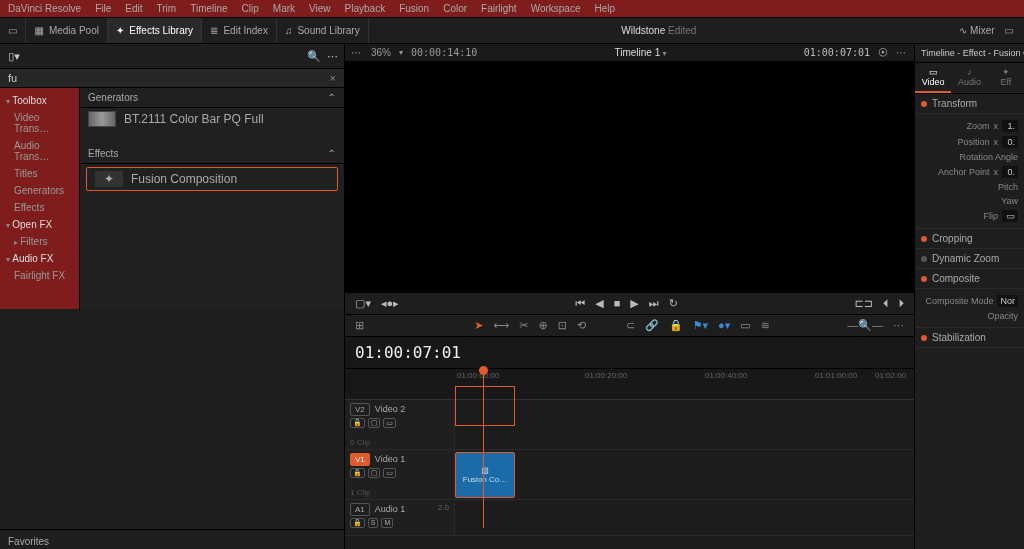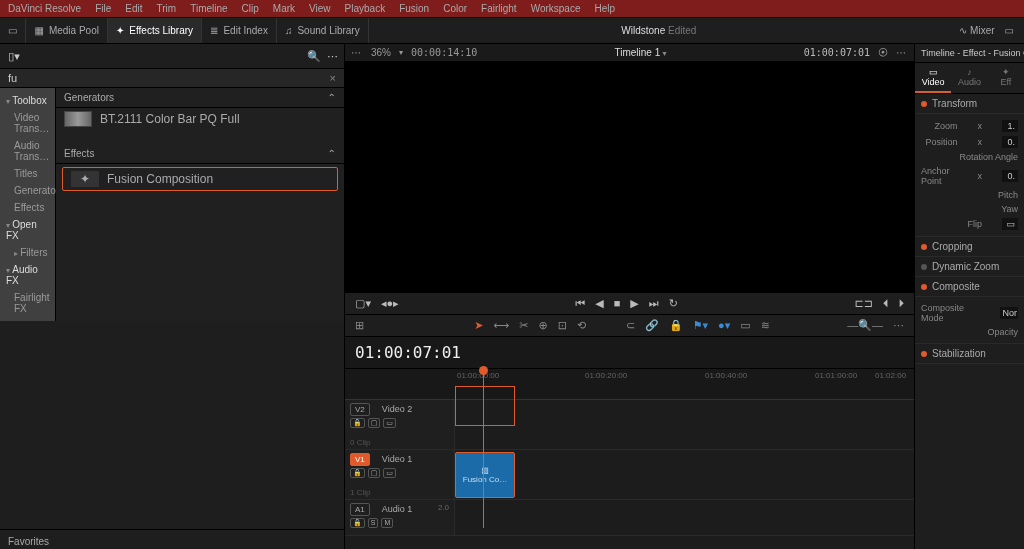--- a/index.html
+++ b/index.html
@@ -13,21 +13,21 @@
 .toolbar .r { display:flex; align-items:center; gap:10px; padding:0 10px; color:#aaa; }
 .main { display:grid; grid-template-columns:345px 570px 109px; height:calc(100% - 40px); }
 .left { display:flex; flex-direction:column; background:#1e1e1e; border-right:1px solid #000; }
 .searchrow { display:flex; align-items:center; padding:4px 6px; gap:6px; border-bottom:1px solid #000; }
 .searchrow .ico { width:16px; height:16px; display:flex; align-items:center; justify-content:center; }
 .searchrow input { flex:1; background:transparent; border:none; color:#ccc; font-size:11px; outline:none; }
 .searchfield { display:flex; align-items:center; padding:3px 8px; background:#262626; border-bottom:1px solid #000; }
 .searchfield input { flex:1; background:transparent; border:none; color:#ccc; font-size:11px; outline:none; }
 .searchfield .x { color:#888; cursor:pointer; }
 .leftbody { display:flex; flex:1; }
-.tree { width:56px; background:#404040; padding:4px 0; font-size:10px; color:#9a9a9a; border-right:1px solid #000; }
+.tree { width:80px; background:#7f1d1d; padding:4px 0; font-size:10px; color:#9a9a9a; border-right:1px solid #000; }
 .tree .cat { padding:3px 6px; color:#ddd; cursor:pointer; }
 .tree .sub { padding:3px 6px 3px 14px; cursor:pointer; }
 .tree .caret::before { content:"▾ "; font-size:8px; color:#888; }
 .tree .caretR::before { content:"▸ "; font-size:8px; color:#888; }
 .catcol { flex:1; background:#202020; }
 .cathdr { display:flex; justify-content:space-between; align-items:center; padding:4px 8px; color:#aaa; border-bottom:1px solid #000; font-size:10px; }
 .item { display:flex; align-items:center; gap:8px; padding:3px 8px; font-size:12px; color:#aaa; }
 .item .thumb { width:28px; height:16px; background:linear-gradient(90deg,#666,#999,#666); border:1px solid #444; }
 .item.sel { border:1px solid #e05a2b; border-radius:2px; margin:3px 6px; }
 .item.sel .ficon { width:28px; height:16px; background:#333; display:flex; align-items:center; justify-content:center; }
@@ -49,37 +49,37 @@
 .tchead .bigtc { font-family:monospace; font-size:16px; color:#eee; }
 .ruler { position:relative; height:32px; background:#181818; border-bottom:1px solid #333; border-top:1px solid #000; font-family:monospace; font-size:8px; color:#666; }
 .ruler .tick { position:absolute; top:2px; }
 .playhead { position:absolute; top:0; left:138px; width:1px; height:160px; background:#e05a2b; z-index:5; }
 .playhead::before { content:""; position:absolute; top:-2px; left:-4px; width:9px; height:9px; background:#e05a2b; border-radius:50%; }
 .redbox { position:absolute; top:18px; left:110px; width:60px; height:40px; border:1px solid #e05a2b; z-index:4; pointer-events:none; }
 .timeline { position:relative; background:#1c1c1c; flex:1; min-height:160px; }
 .trackrow { display:flex; border-bottom:1px solid #2a2a2a; height:50px; position:relative; }
 .trackrow.audio { height:36px; }
 .thead { width:110px; background:#1f1f1f; border-right:1px solid #2a2a2a; padding:3px 5px; font-size:9px; color:#aaa; }
-.thead .tlabel { display:inline-block; padding:1px 4px; border:1px solid #555; border-radius:2px; margin-right:12px; font-size:8px; }
+.thead .tlabel { display:inline-block; padding:1px 4px; border:1px solid #555; border-radius:2px; margin-right:5px; font-size:8px; }
 .thead .tlabel.on { background:#e05a2b; border-color:#e05a2b; color:#fff; }
 .thead .meta { color:#555; font-size:8px; margin-top:10px; }
 .thead .btns { display:flex; gap:3px; margin-top:2px; }
 .thead .btns span { border:1px solid #555; padding:0 2px; font-size:7px; border-radius:2px; }
 .tbody { flex:1; position:relative; }
 .clip { position:absolute; top:2px; left:0; width:60px; height:46px; background:#1a6ba8; border:1px solid #e05a2b; border-radius:2px; display:flex; flex-direction:column; align-items:center; justify-content:center; color:#cde; font-size:8px; }
 .insp { background:#1e1e1e; font-size:10px; color:#aaa; overflow:hidden; }
 .insp .title { padding:4px 6px; border-bottom:1px solid #000; color:#ccc; font-size:9px; white-space:nowrap; }
 .insp .tabs { display:flex; border-bottom:1px solid #000; }
 .insp .tabs .tab { flex:1; text-align:center; padding:4px 0; font-size:9px; color:#777; }
 .insp .tabs .tab.act { color:#fff; border-bottom:2px solid #e05a2b; }
 .insp .sect { padding:4px 6px; border-bottom:1px solid #2a2a2a; }
 .insp .sect.h { display:flex; align-items:center; gap:5px; }
 .insp .dot { width:6px; height:6px; border-radius:50%; background:#555; }
 .insp .dot.on { background:#e05a2b; }
-.insp .row { display:flex; justify-content:flex-end; align-items:center; gap:20px; padding:2px 0; font-size:9px; color:#888; }
+.insp .row { display:flex; justify-content:flex-end; align-items:center; gap:4px; padding:2px 0; font-size:9px; color:#888; }
 .insp .row .val { background:#111; padding:1px 3px; min-width:16px; text-align:right; color:#ccc; }
 </style>
 </head>
 <body>
 
 <div class="menubar">
   <span>DaVinci Resolve</span>
   <span>File</span>
   <span>Edit</span>
   <span>Trim</span>

